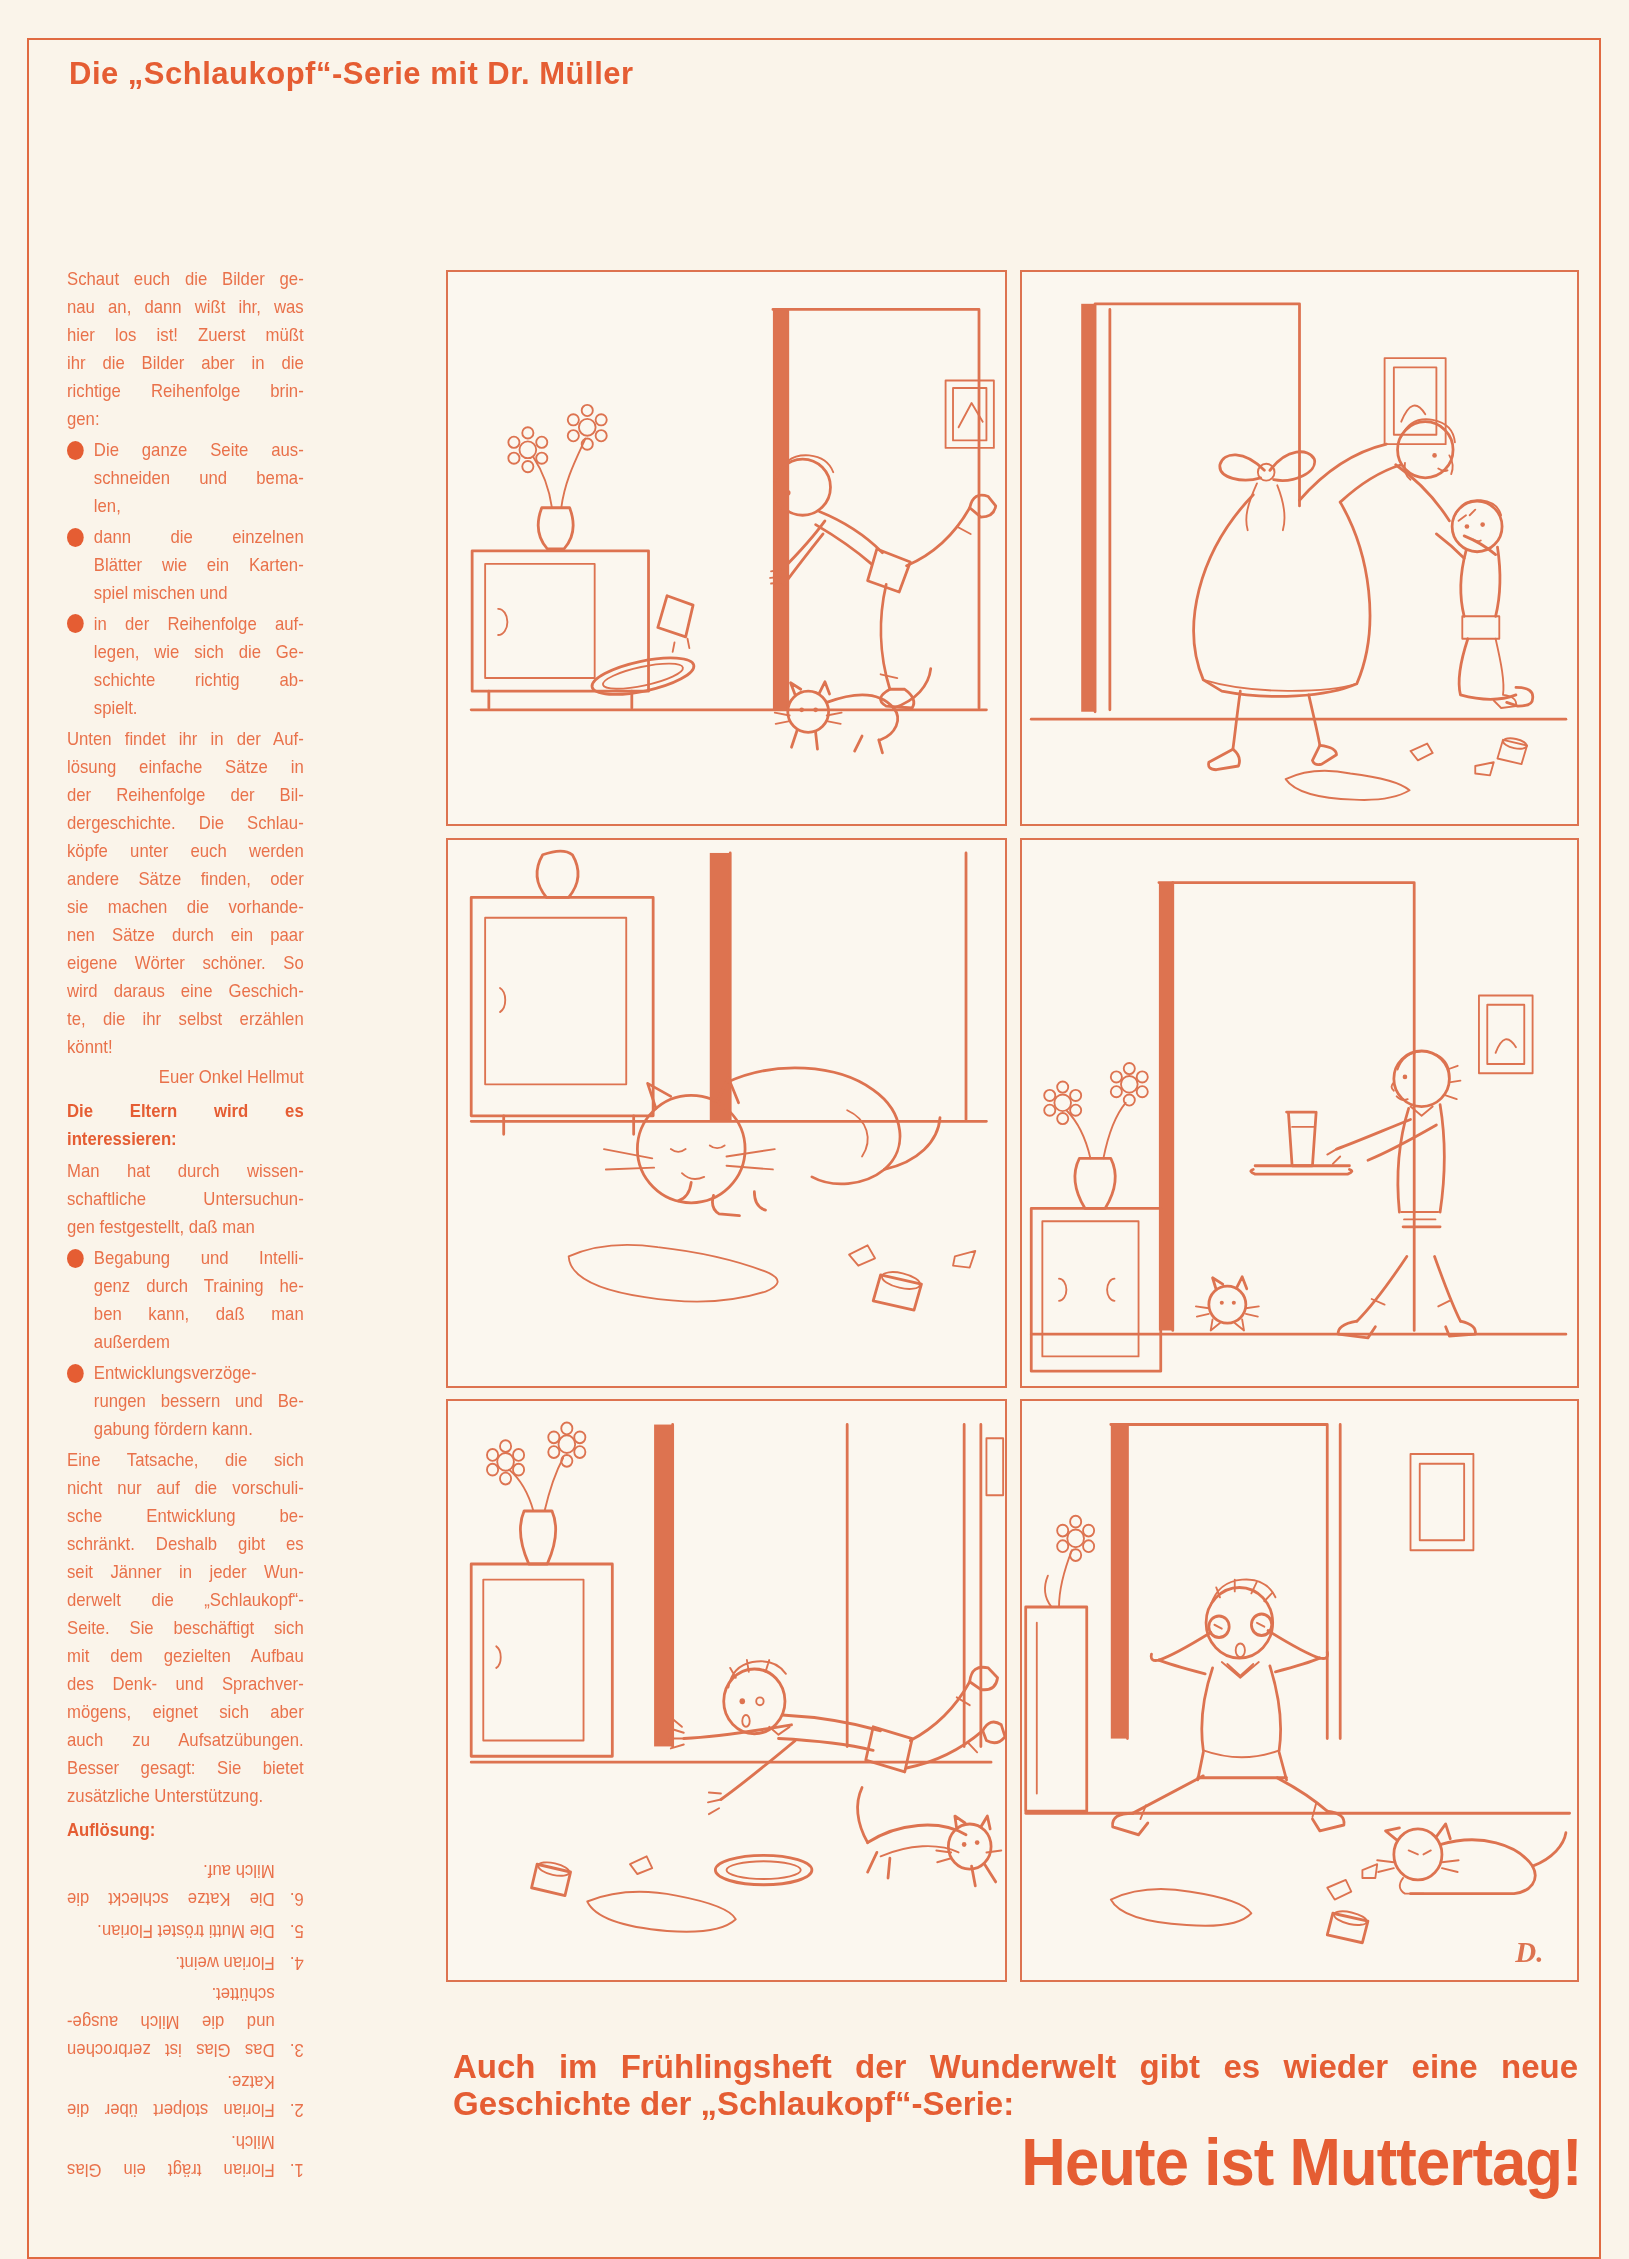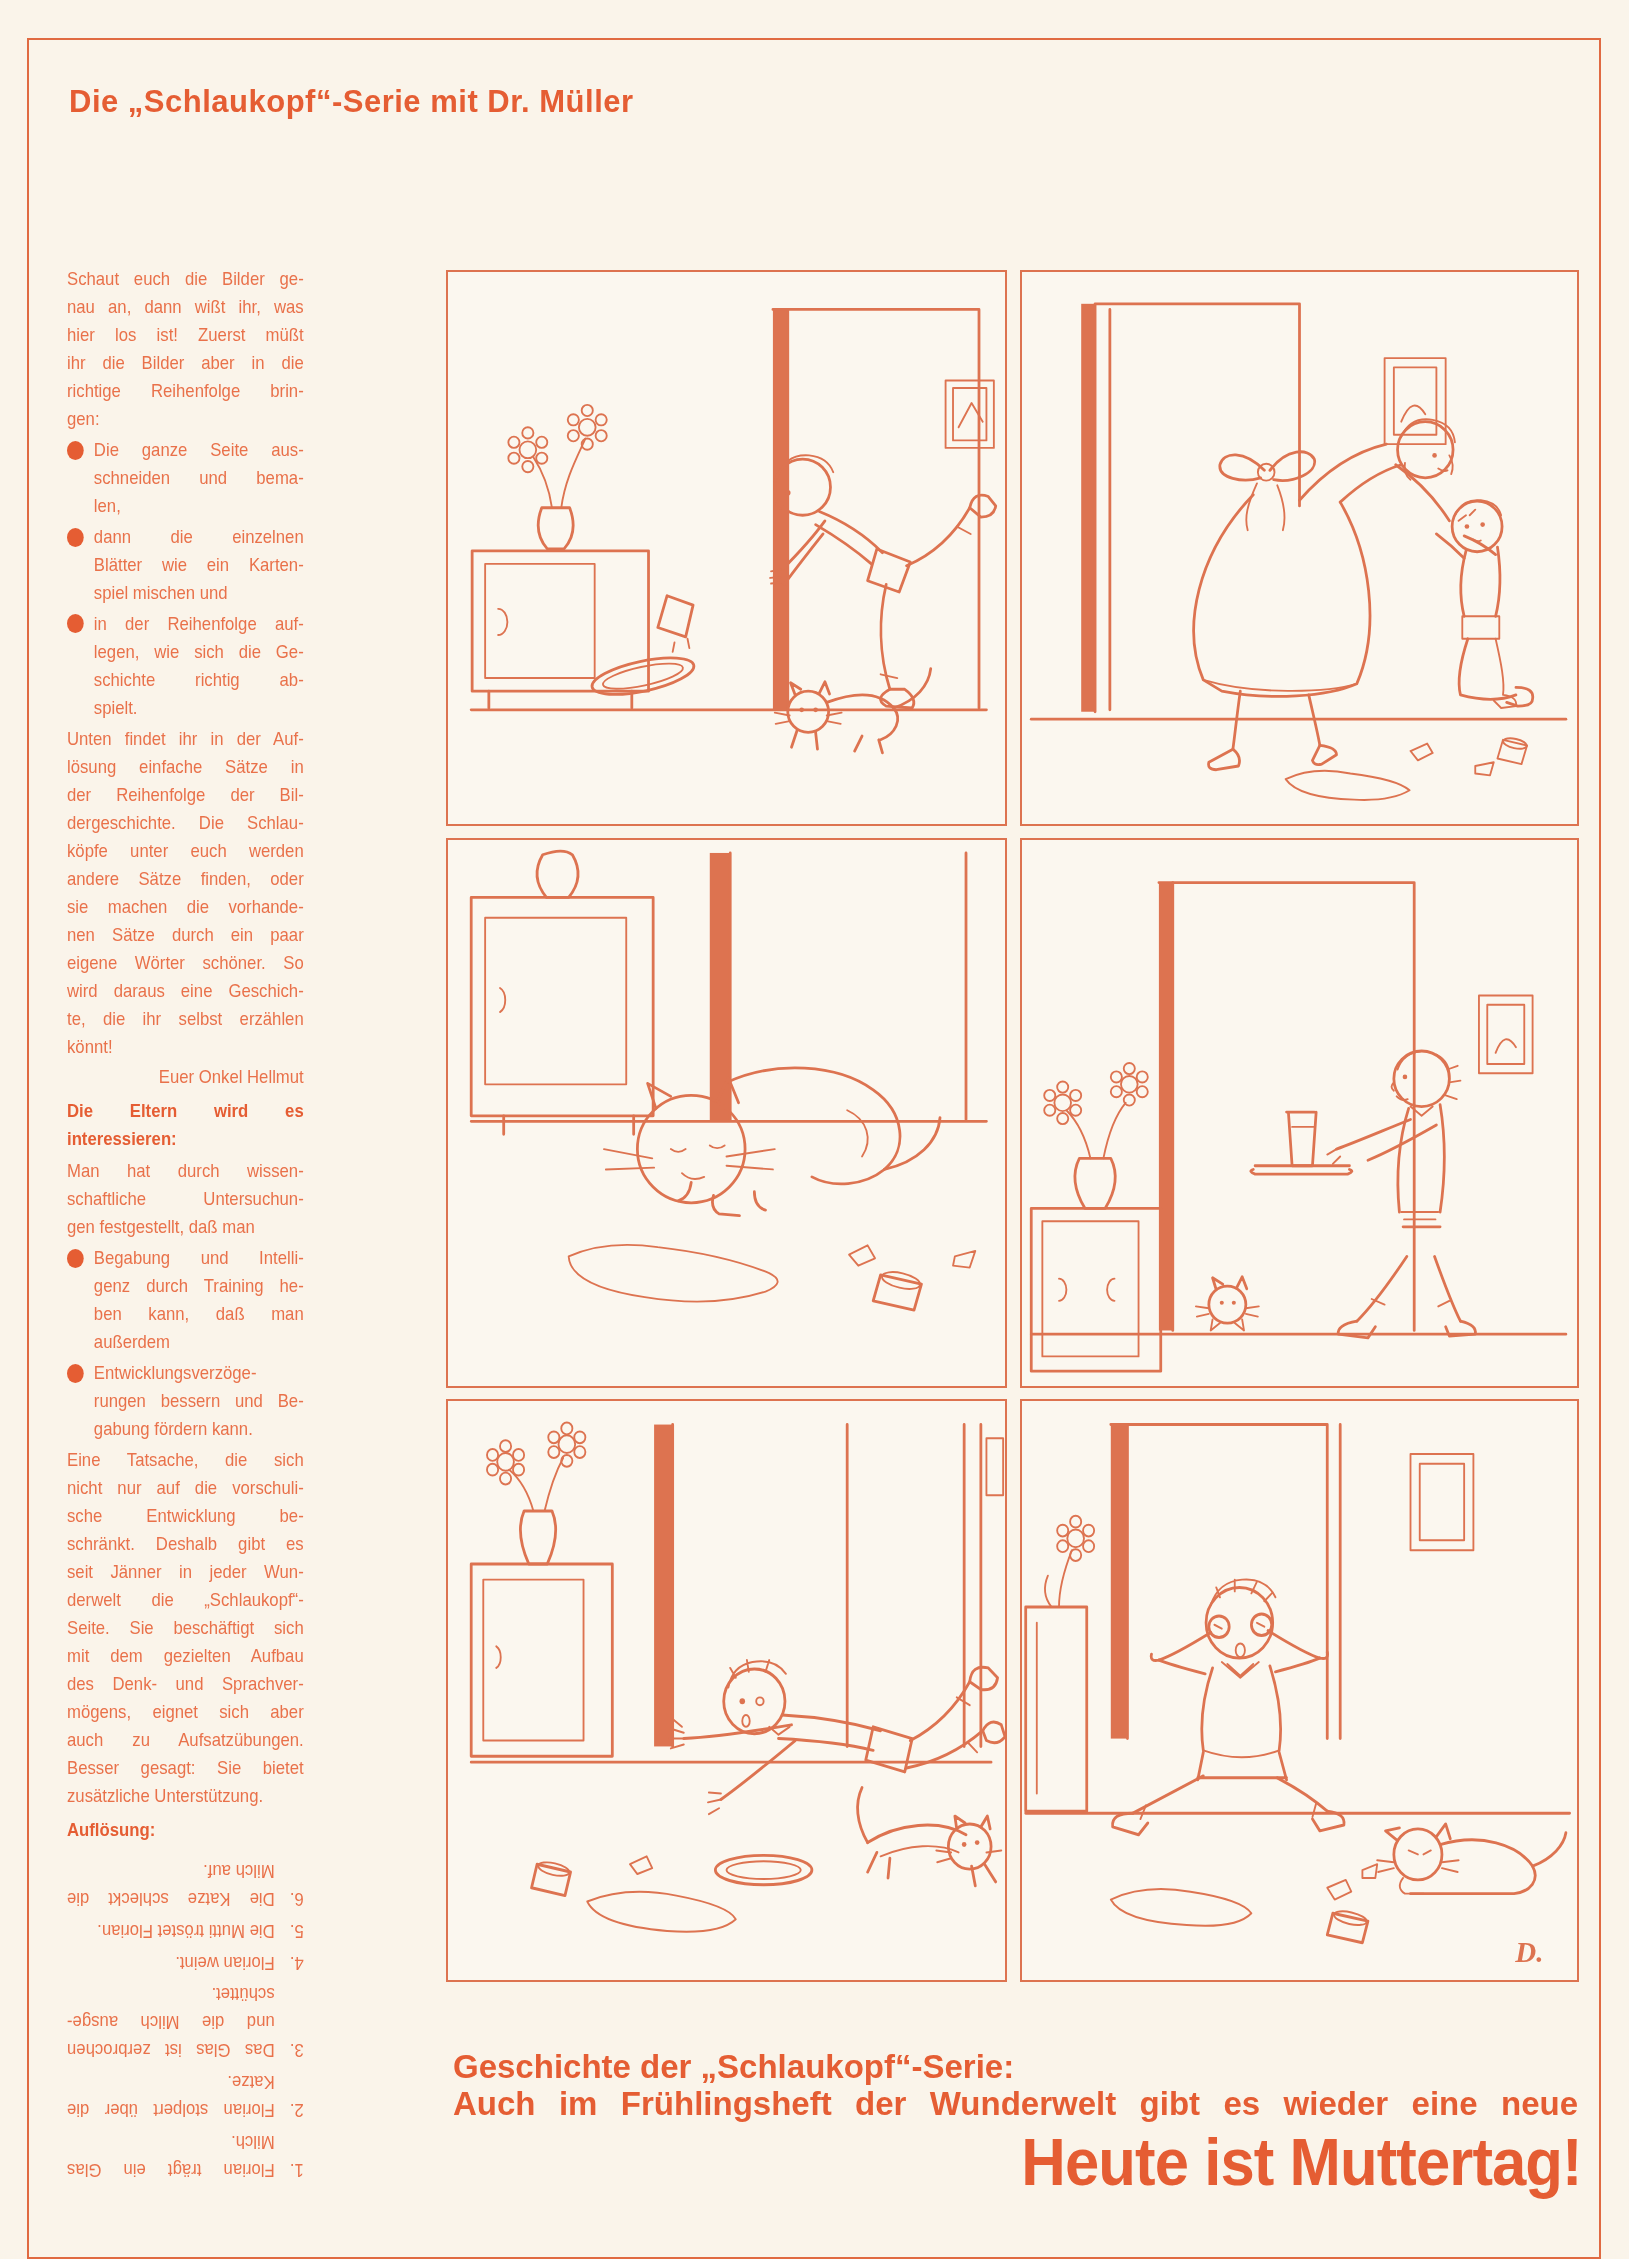--- a/index.html
+++ b/index.html
@@ -8,21 +8,21 @@
     background:#faf4ea;
     font-family:"Liberation Sans", sans-serif;
     color:#e9714a; overflow:hidden;
   }
   #frame{
     position:absolute; left:27px; top:38px; width:1574px; height:2221px;
     border:2.9px solid #e06a42; box-sizing:border-box;
   }
   .kicker{
     position:absolute; left:69px; top:56px; width:865px;
-    font-size:31px; font-weight:bold; color:#e55d33; letter-spacing:0.5px;margin-top:28px;
+    font-size:31px; font-weight:bold; color:#e55d33; letter-spacing:0.5px;
   }
   .main-title{
     position:absolute; left:250px; top:92px; width:1182px; text-align:center;
   }
   .main-title span{
     display:inline-block; font-size:100px; font-weight:bold; color:#e55d33;
     letter-spacing:-2.9px; transform:scaleX(.80); transform-origin:center top; white-space:nowrap;
   }
   
   .left-col{
@@ -570,20 +570,20 @@
           <path class="ln thin" d="M330 496 l20 -8 6 12 -18 8 z M368 478 l16 -6 -2 14 -14 0 z"></path>
           <path class="ln" d="M336 522 l38 8 -6 22 -38 -8 z"></path>
           <ellipse class="ln thin" cx="355" cy="527" rx="18" ry="6" transform="rotate(12 355 527)"></ellipse>
         </g>
       </svg>
       <span class="signature">D.</span>
     </figure>
   </div>
 
   <div class="footer-teaser">
+      <div class="jline">Auch im Frühlingsheft der Wunderwelt gibt es wieder eine neue</div>
       <div class="jline jlast">Geschichte der „Schlaukopf“-Serie:</div>
-      <div class="jline">Auch im Frühlingsheft der Wunderwelt gibt es wieder eine neue</div>
     </div>
   <div class="footer-headline">
     <span>Heute ist Muttertag!</span>
   </div>
 </div>
 
 
 </body></html>

